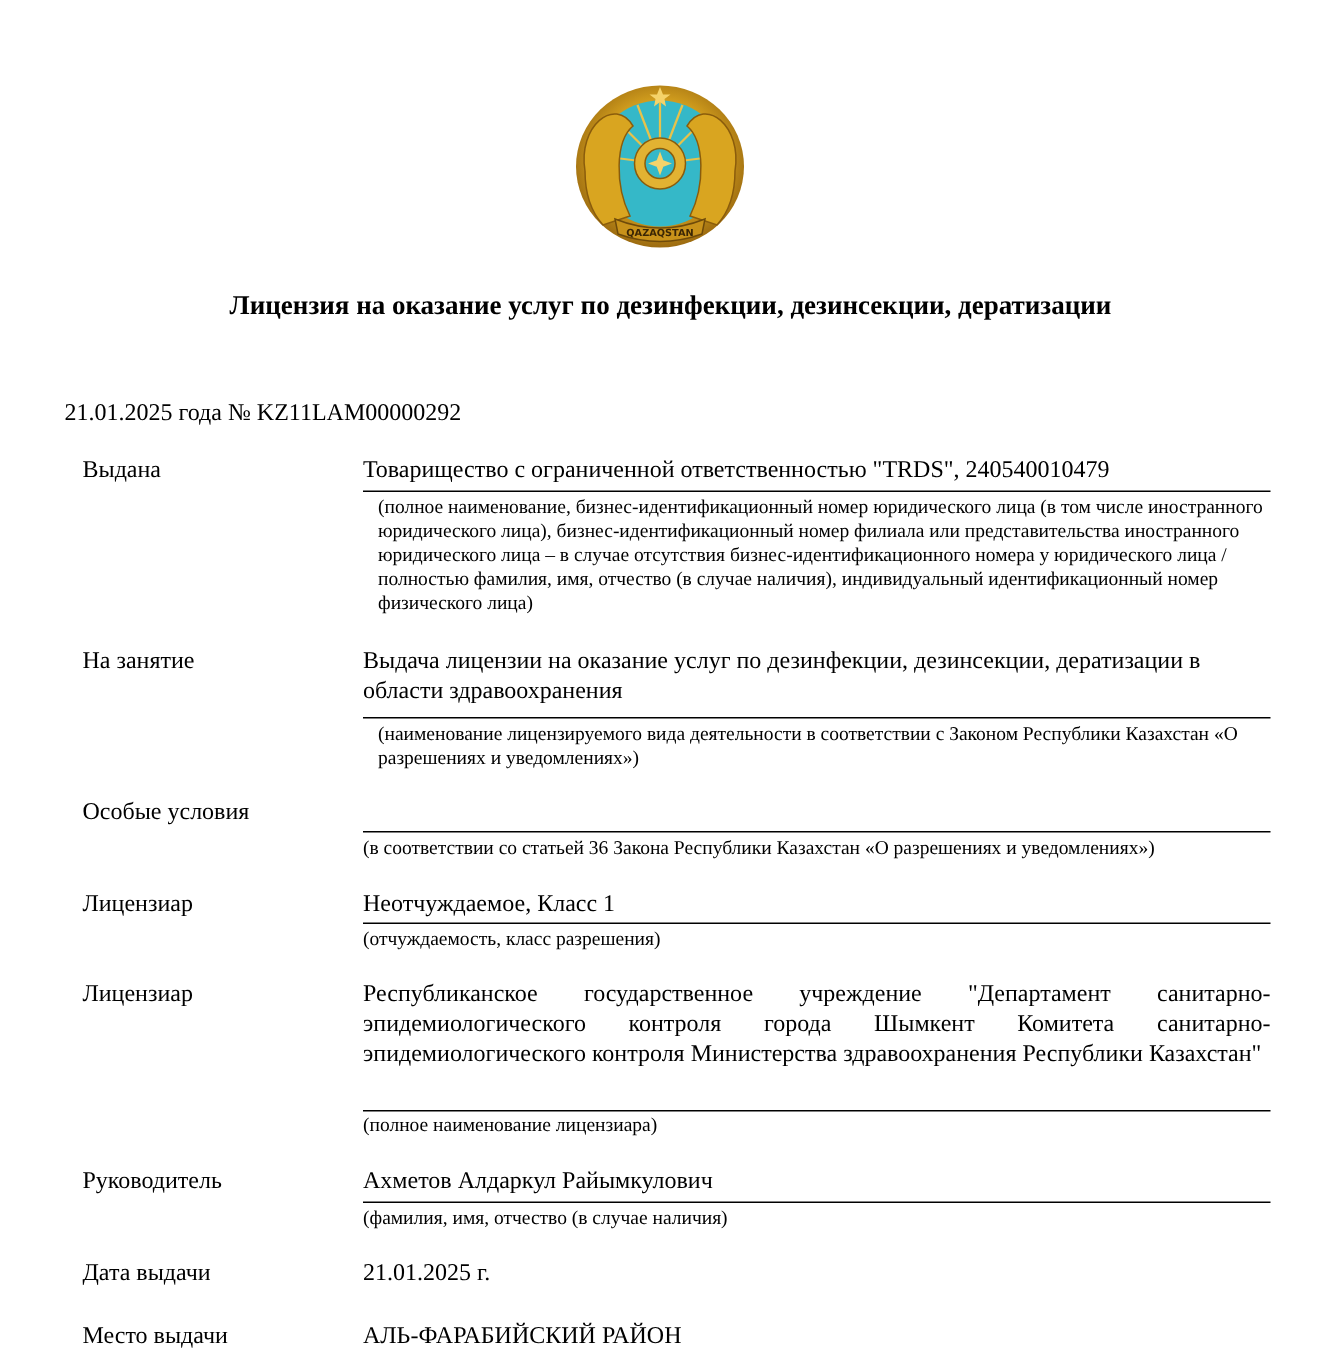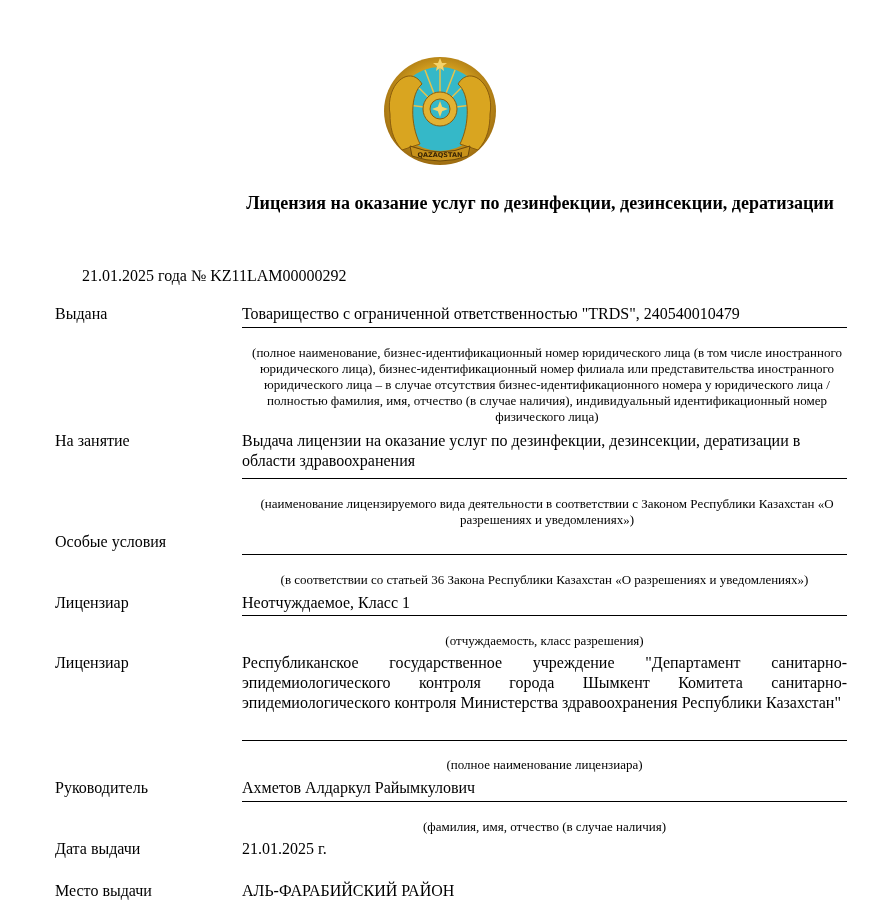--- a/index.html
+++ b/index.html
@@ -3,34 +3,34 @@
 <meta charset="utf-8">
 <style>
   html, body { margin: 0; padding: 0; background: #ffffff; }
   body {
     width: 894px; height: 904px; overflow: hidden; position: relative;
     font-family: "Liberation Serif", "DejaVu Serif", serif; color: #000;
   }
   .emblem { position: absolute; left: 380px; top: 54px; width: 120px; height: 114px; }
   .title {
     position: absolute; left: 60px; top: 191px; width: 774px;
-    text-align: right; font-weight: bold; font-size: 18px; line-height: 24px;
+    text-align: center; font-weight: bold; font-size: 18px; line-height: 24px;
   }
-  .number { position: absolute; left: 43px; top: 267px; font-size: 16px; margin-left: 39px; }
+  .number { position: absolute; left: 43px; top: 267px; font-size: 16px; }
   .row-label {
     position: absolute; left: 55px; font-weight: normal; font-size: 16px; line-height: 20px;
   }
   .value {
     position: absolute; left: 242px; width: 605px; font-size: 16px; line-height: 20px;
   }
   .value.justify { text-align: justify; }
   .rule { position: absolute; left: 242px; width: 605px; border-top: 1.3px solid #000; height: 0; }
   .hint {
-    position: absolute; left: 242px; width: 605px; text-align: center;
-    font-size: 13px; line-height: 16px; margin-top: 15px;
+    position: absolute; left: 242px; width: 605px; 
+    font-size: 13px; line-height: 16px;
   }
 </style>
 </head>
 <body>
 
 <div class="emblem">
   <svg width="120" height="114" viewBox="0 0 120 114">
     <defs>
       <radialGradient id="g1" cx="50%" cy="45%" r="55%">
         <stop offset="0%" stop-color="#fbe38a"></stop>

